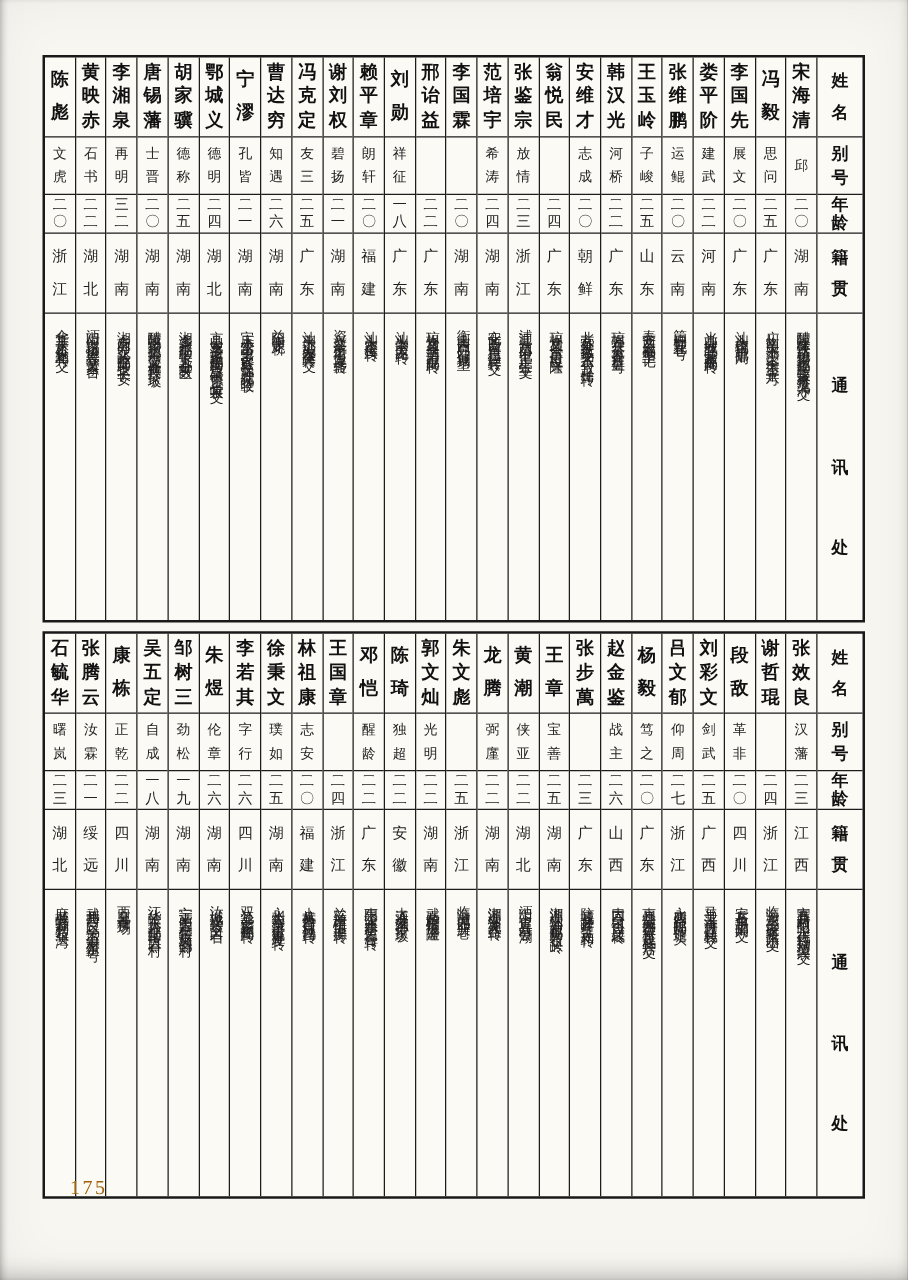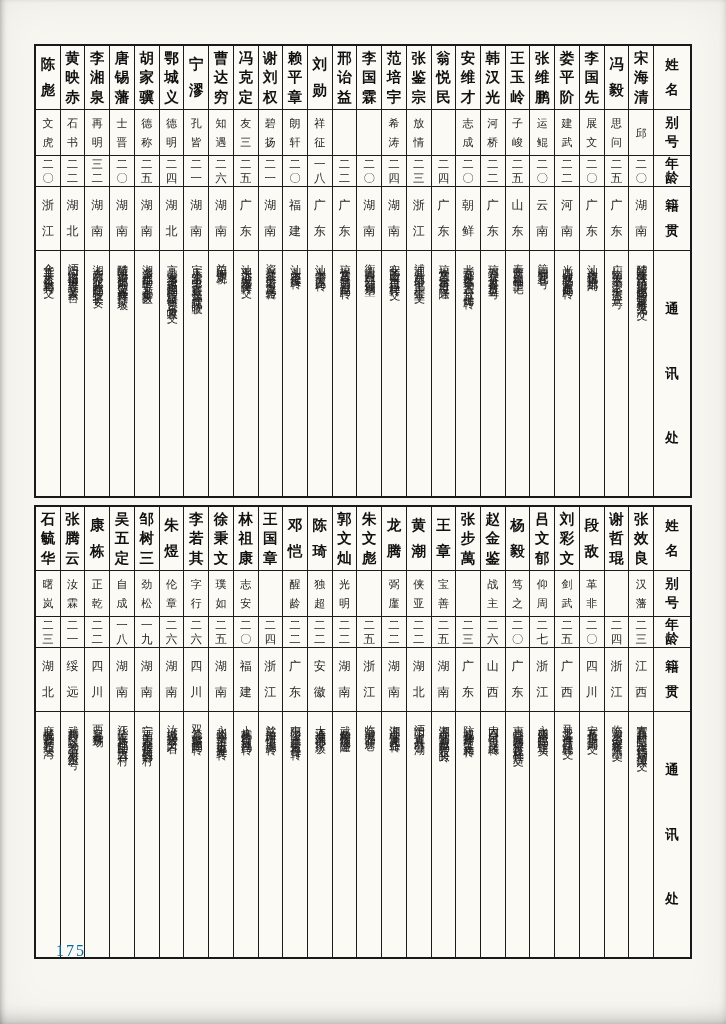--- a/index.html
+++ b/index.html
@@ -41,21 +41,21 @@
     writing-mode:vertical-rl;text-orientation:upright;
     font-size:11px;line-height:11.5px;letter-spacing:2.5px;
     max-height:100%;color:#1e1e1e;
   }
   .ch{display:block;text-align:center;}
   .nm{font-size:14.5px;font-weight:bold;line-height:15px;color:#111;}
   .hd{font-size:13.5px;font-weight:bold;line-height:14px;color:#111;}
   .al{font-size:11px;line-height:12px;color:#222;}
   .ag{font-size:11.5px;line-height:12px;color:#222;}
   .og{font-size:12px;line-height:13px;color:#1e1e1e;}
-  .pageno{position:absolute;left:56px;top:942px;font-size:16px;letter-spacing:2px;color:#0369a1;}
+  .pageno{position:absolute;left:56px;top:942px;font-size:16px;letter-spacing:2px;color:#a16207;}
 </style>
 </head>
 <body>
 
 <div class="scan">
   <div class="tbl tbl-top">
       <div class="col hcol">
         <div class="cell h-name">
           <div class="ch hd">姓</div>
           <div class="ch hd">名</div>

